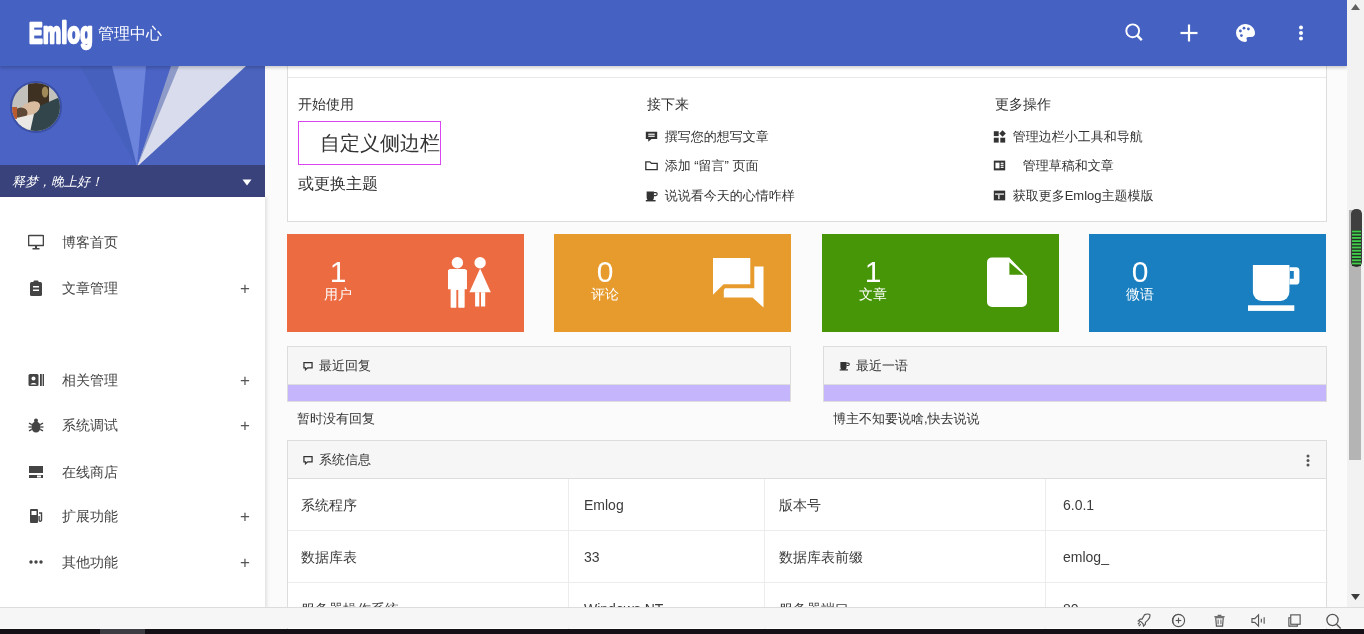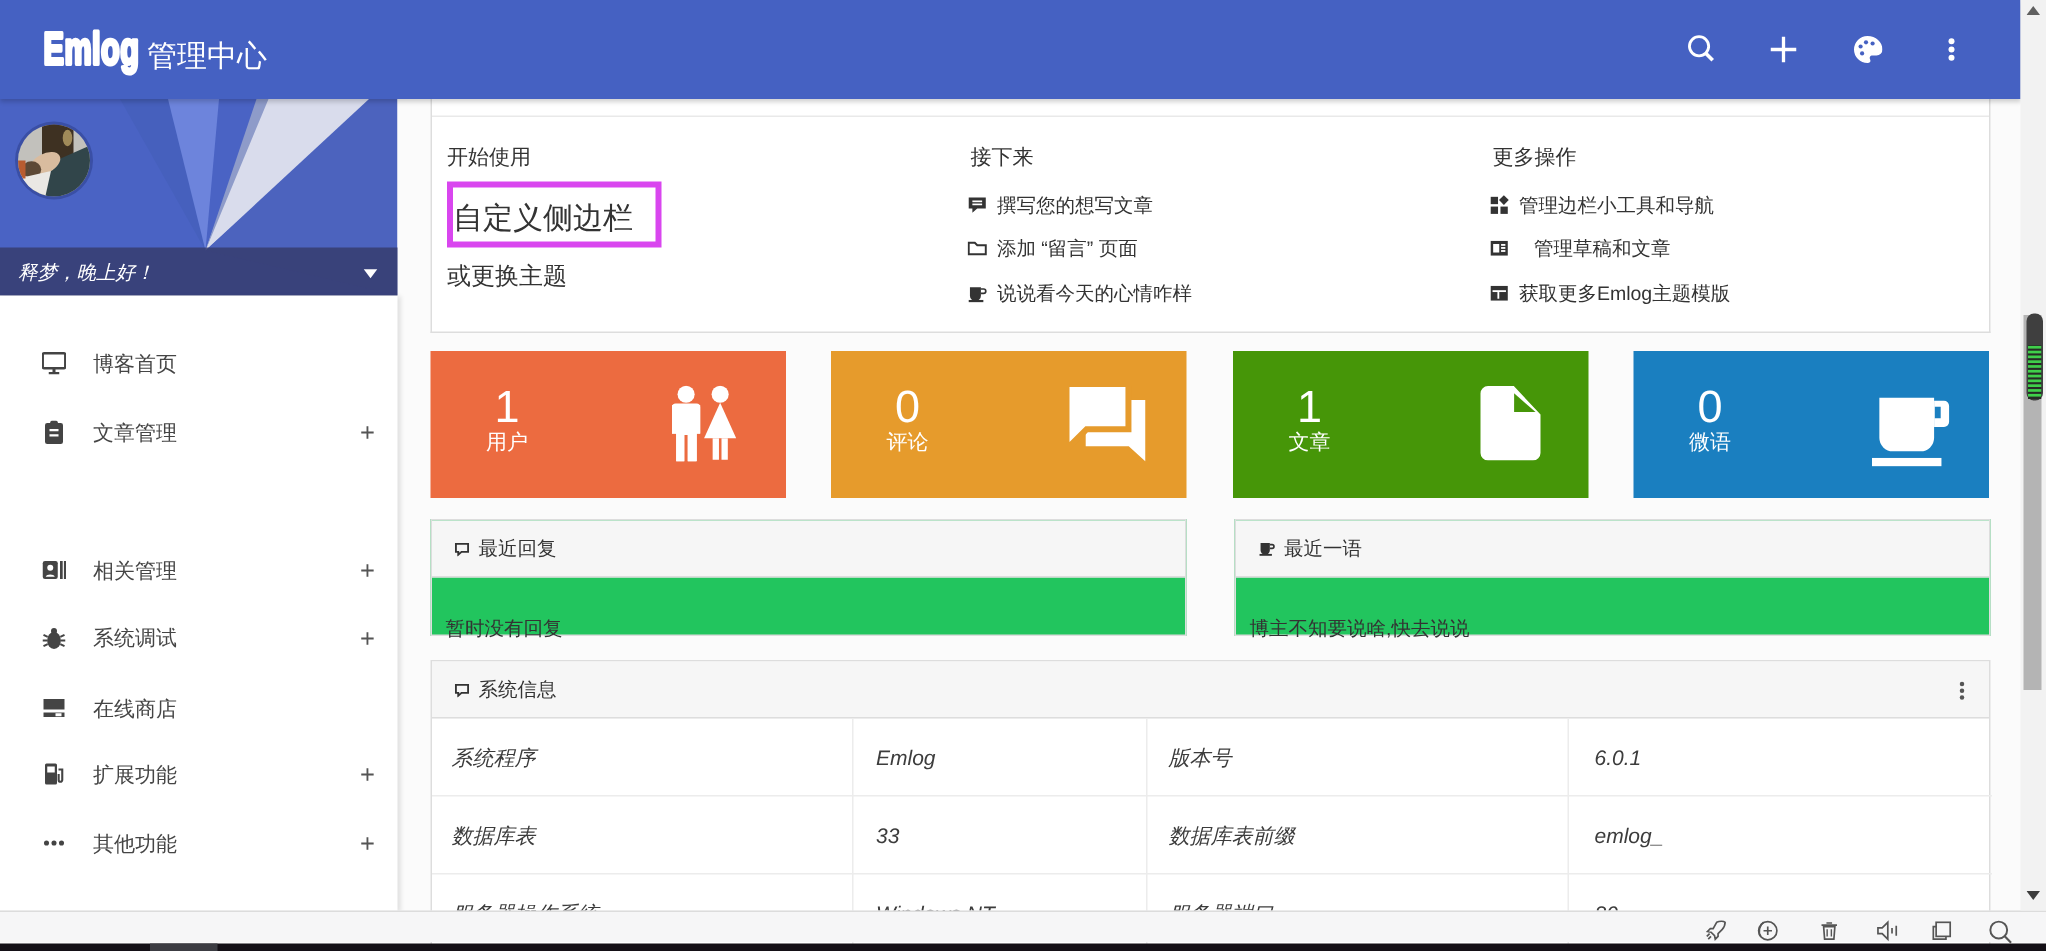--- a/index.html
+++ b/index.html
@@ -21,42 +21,42 @@
 
 .panel { background:#fff; border:1px solid #ddd; }
 #welcome { left:287px; top:-20px; width:1040px; height:242px; border-top:none; }
 .h3 { font-size:14px; color:#333; }
 .li13 { font-size:13px; color:#333; }
 
 .card { top:234px; width:237px; height:98px; color:#fff; }
 .cnum { position:absolute; left:0; top:22px; width:102px; text-align:center; font-size:30px; line-height:32px; }
 .clbl { position:absolute; left:0; top:52px; width:102px; text-align:center; font-size:14px; }
 
-.midp { top:346px; width:504px; height:78px; background:#22c55e; border:1px solid #ddd; }
+.midp { top:346px; width:504px; height:56px; background:#c4b5fd; border:1px solid #ddd; }
 .phead { position:absolute; left:0; top:0; width:100%; height:38px; background:#f6f6f6; border-bottom:1px solid #ddd; font-size:13px; color:#333; line-height:38px; }
 .pbody { position:absolute; left:9px; top:63px; font-size:13px; color:#333; }
 
 #sys { left:287px; top:440px; width:1040px; height:300px; background:#fff; border:1px solid #ddd; }
 .trow { position:absolute; left:0; width:1040px; height:52px; border-bottom:1px solid #ececec; }
-.td { position:absolute; top:0; height:52px; font-size:14px; color:#3c3c3c; line-height:52px;font-style:italic; }
+.td { position:absolute; top:0; height:52px; font-size:14px; color:#3c3c3c; line-height:52px; }
 
 #statusbar { left:0; top:607px; width:1364px; height:21px; background:#f6f6f7; border-top:1px solid #dcdcdc; z-index:40; }
 #darkstrip { left:0; top:629px; width:1364px; height:5px; background:#141016; z-index:41; }
 
 #scroll { left:1347px; top:0; width:17px; height:607px; background:#f2f2f2; z-index:50; }
 </style>
 </head>
 <body>
 <div id="page">
 
   <div class="a" id="nav">
     <svg class="a" style="left:29px;top:14px;overflow:visible" width="90" height="38" viewBox="0 0 90 38">
       <text x="0" y="29" transform="scale(0.68 1)" font-family="Liberation Sans, sans-serif" font-size="30" font-weight="bold" fill="#fff" stroke="#fff" stroke-width="2.6" letter-spacing="0.5" stroke-linejoin="round" stroke-linecap="round" paint-order="stroke">Emlog</text>
     </svg>
-    <div class="a" style="left:98px;top:24px;font-size:20px;color:#fff;">管理中心</div>
+    <div class="a" style="left:98px;top:24px;font-size:16px;color:#fff;">管理中心</div>
 
     <svg class="a navic" style="left:1124px" viewBox="0 0 20 20">
         <circle cx="8.7" cy="7.8" r="6.4" fill="none" stroke="#fff" stroke-width="1.9"></circle>
         <line x1="13.3" y1="12.6" x2="17.8" y2="17.2" stroke="#fff" stroke-width="2.4"></line>
       </svg>
 
     <svg class="a navic" style="left:1179px" viewBox="0 0 20 20">
         <line x1="10" y1="1.5" x2="10" y2="18.5" stroke="#fff" stroke-width="2.2"></line>
         <line x1="1.5" y1="10" x2="18.5" y2="10" stroke="#fff" stroke-width="2.2"></line>
       </svg>
@@ -175,21 +175,21 @@
           <circle cx="13" cy="8" r="1.7" fill="#444"></circle>
         </svg>
       <div class="mlbl">其他功能</div>
         <div class="mplus">+</div>
     </div>
   </div>
 
   <div class="a panel" id="welcome"></div>
   <div class="a" style="left:288px;top:77px;width:1038px;height:1px;background:#e9e9e9"></div>
   <div class="a h3" style="left:298px;top:96px">开始使用</div>
-  <div class="a" style="left:298px;top:121px;width:143px;height:44px;border:4px solid #d946ef;background:#fff;text-align:left;line-height:42px;font-size:20px;color:#333">自定义侧边栏</div>
+  <div class="a" style="left:298px;top:121px;width:143px;height:44px;border:1px solid #d946ef;background:#fff;text-align:right;line-height:42px;font-size:20px;color:#333">自定义侧边栏</div>
   <div class="a" style="left:298px;top:174px;font-size:16px;color:#333">或更换主题</div>
 
   <div class="a h3" style="left:647px;top:96px">接下来</div>
   <div class="a li13" style="left:645px;top:128px">
     <svg width="13" height="13" viewBox="0 0 16 16" style="vertical-align:-2px">
         <path d="M1 2h14v9H8l-4 3.5V11H1z" fill="#333"></path>
         <rect x="4" y="4.5" width="8" height="1.4" fill="#fff"></rect>
         <rect x="4" y="7" width="8" height="1.4" fill="#fff"></rect>
       </svg>
     <span style="margin-left:3px">撰写您的想写文章</span>

